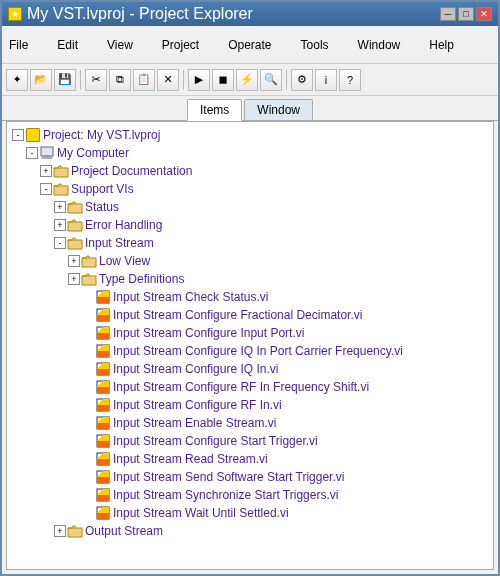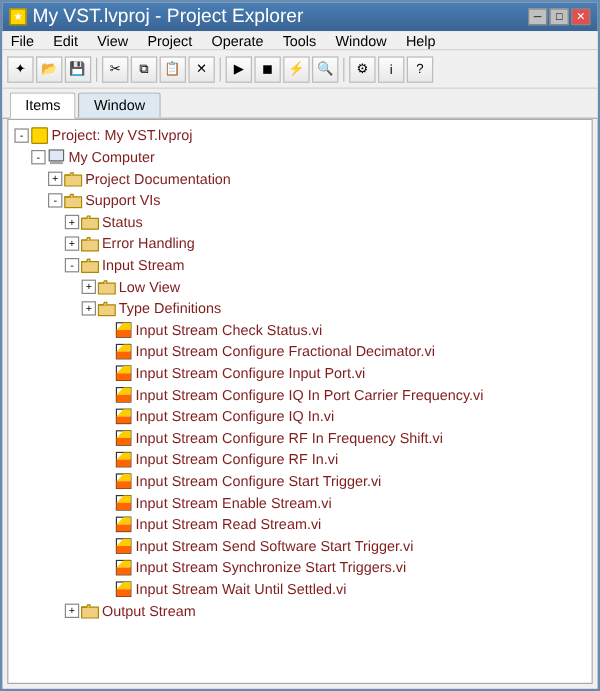--- a/index.html
+++ b/index.html
@@ -62,22 +62,22 @@
       font-size: 9px;
       cursor: pointer;
       color: #000;
     }
     .title-btn.close { background: #e05050; color: white; }
     .menubar {
       background: #f0f0f0;
       border-bottom: 1px solid #ccc;
       padding: 2px 4px;
       display: flex;
-      gap: 10px;
-      height: 16px;
+      gap: 23px;
+      height: 38px;
       align-items: center;
     }
     .menu-item {
       font-size: 12px;
       cursor: pointer;
       padding: 1px 3px;
     }
     .toolbar {
       background: #f0f0f0;
       border-bottom: 1px solid #ccc;
@@ -103,20 +103,21 @@
       height: 20px;
       background: #bbb;
       margin: 0 2px;
     }
     .tabs {
       display: flex;
       background: #f0f0f0;
       border-bottom: 1px solid #aaa;
       padding: 3px 6px 0;
       gap: 2px;
+      justify-content: center;
     }
     .tab {
       padding: 3px 12px;
       border: 1px solid #aaa;
       border-bottom: none;
       background: #dde8f0;
       cursor: pointer;
       font-size: 12px;
       border-radius: 2px 2px 0 0;
     }
@@ -177,21 +178,21 @@
       width: 16px;
       height: 16px;
       display: inline-flex;
       align-items: center;
       justify-content: center;
       flex-shrink: 0;
       margin-right: 2px;
     }
     .item-label {
       font-size: 12px;
-      color: #7f1d1d;
+      color: #4c1d95;
     }
   </style>
 </head>
 <body>
 
 <div class="window">
 
   <div class="title-bar">
     <div class="title-bar-left">
       <div class="title-icon">★</div>
@@ -443,34 +444,34 @@
       <div class="tree-item">
         <span style="width:74px" class="indent"></span>
         <span class="expander-placeholder"></span>
         <div class="item-icon">
           <svg width="14" height="14" viewBox="0 0 14 14">
               <rect x="1" y="1" width="12" height="12" fill="white" stroke="#333" stroke-width="1"></rect>
               <polygon points="1,7 7,1 13,1 13,7" fill="#ffcc00"></polygon>
               <polygon points="1,7 13,7 13,13 1,13" fill="#ff6600"></polygon>
             </svg>
         </div>
+        <span class="item-label">Input Stream Enable Stream.vi</span>
+      </div>
+
+      <div class="tree-item">
+        <span style="width:74px" class="indent"></span>
+        <span class="expander-placeholder"></span>
+        <div class="item-icon">
+          <svg width="14" height="14" viewBox="0 0 14 14">
+              <rect x="1" y="1" width="12" height="12" fill="white" stroke="#333" stroke-width="1"></rect>
+              <polygon points="1,7 7,1 13,1 13,7" fill="#ffcc00"></polygon>
+              <polygon points="1,7 13,7 13,13 1,13" fill="#ff6600"></polygon>
+            </svg>
+        </div>
         <span class="item-label">Input Stream Configure Start Trigger.vi</span>
-      </div>
-
-      <div class="tree-item">
-        <span style="width:74px" class="indent"></span>
-        <span class="expander-placeholder"></span>
-        <div class="item-icon">
-          <svg width="14" height="14" viewBox="0 0 14 14">
-              <rect x="1" y="1" width="12" height="12" fill="white" stroke="#333" stroke-width="1"></rect>
-              <polygon points="1,7 7,1 13,1 13,7" fill="#ffcc00"></polygon>
-              <polygon points="1,7 13,7 13,13 1,13" fill="#ff6600"></polygon>
-            </svg>
-        </div>
-        <span class="item-label">Input Stream Enable Stream.vi</span>
       </div>
 
       <div class="tree-item">
         <span style="width:74px" class="indent"></span>
         <span class="expander-placeholder"></span>
         <div class="item-icon">
           <svg width="14" height="14" viewBox="0 0 14 14">
               <rect x="1" y="1" width="12" height="12" fill="white" stroke="#333" stroke-width="1"></rect>
               <polygon points="1,7 7,1 13,1 13,7" fill="#ffcc00"></polygon>
               <polygon points="1,7 13,7 13,13 1,13" fill="#ff6600"></polygon>

